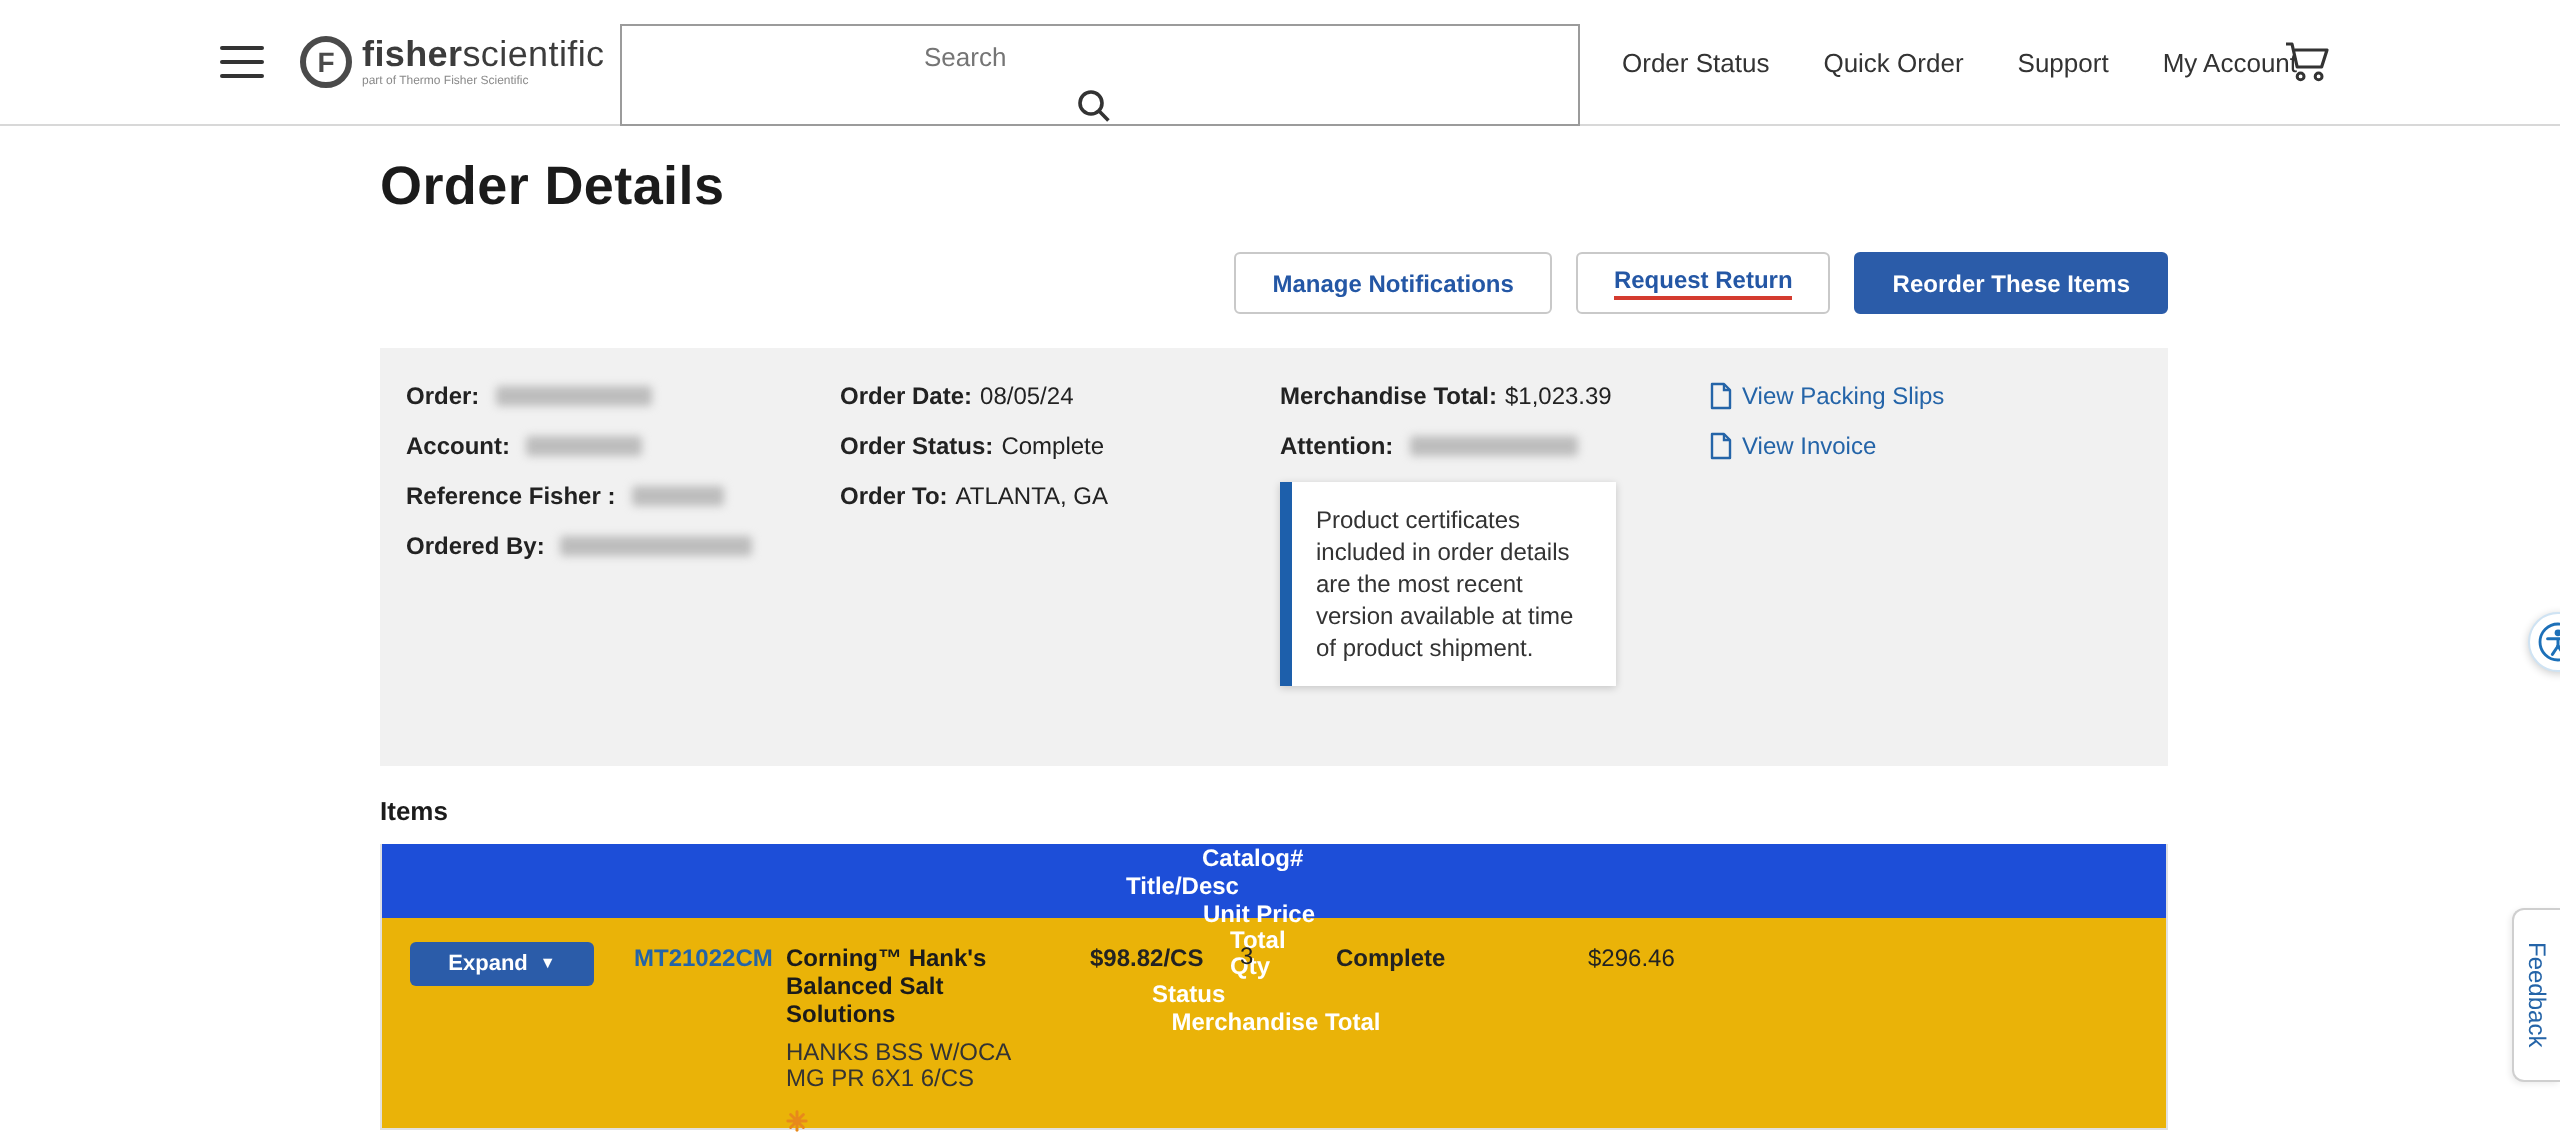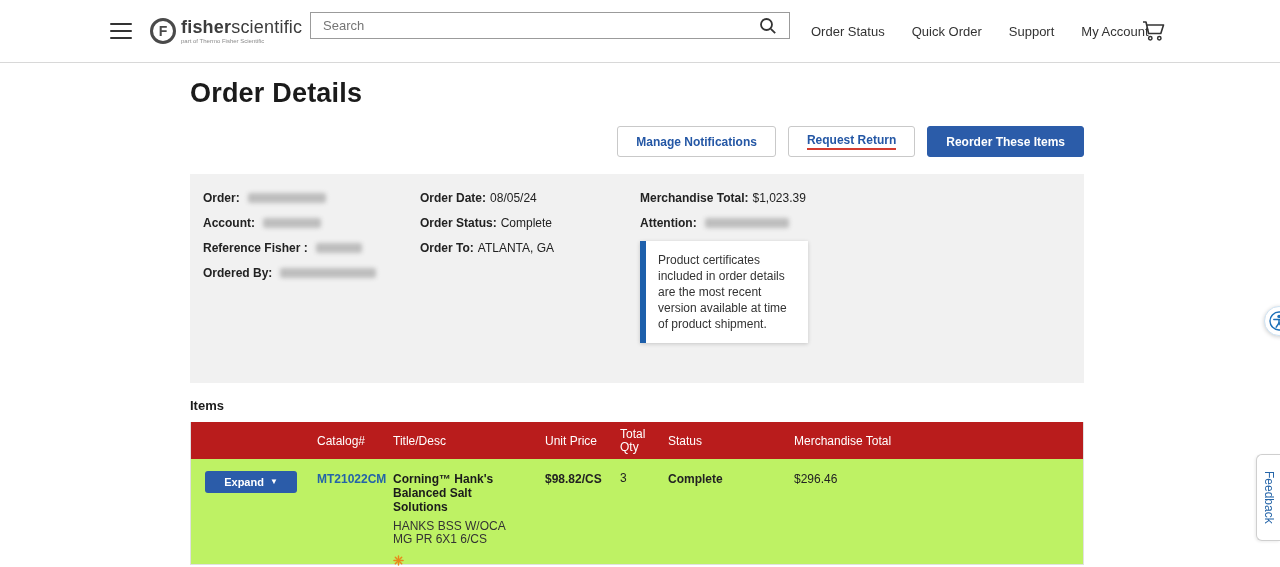--- a/index.html
+++ b/index.html
@@ -23,22 +23,22 @@
     display:flex; align-items:center; justify-content:center;
     font-weight:bold; font-size:14px; color:#4a4a4a; margin-right:5px;
   }
   .logo-text { display:flex; flex-direction:column; line-height:1; }
   .logo-line { font-size:18px; color:#3c3c3c; letter-spacing:.2px; }
   .logo-line b { font-weight:bold; }
   .logo-light { font-weight:300; margin-left:0; }
   .logo-tagline { font-size:6px; color:#8a8a8a; margin-top:2px; }
 
   .searchbox {
-    position:absolute; left:310px; top:12px; width:480px; height:27px;
-    border:1px solid #9b9b9b; background:#fff; display:flex; align-items:center;
+    position:absolute; left:310px; top:12px; width:480px; height:51px;
+    border:1px solid #9b9b9b; background:#fff; display:flex; align-items:center;flex-direction:column;
   }
   .searchbox input {
     flex:1; border:none; outline:none; font-size:13px; padding:0 12px;
     font-family:"Liberation Sans", sans-serif; color:#333; background:transparent;
   }
   .search-btn { border:none; background:transparent; padding:0 12px 0 6px; cursor:pointer; display:flex; align-items:center; }
 
   .topnav { position:absolute; left:811px; top:0; height:63px; display:flex; align-items:center; gap:27px; }
   .topnav a { font-size:13px; color:#333; text-decoration:none; cursor:pointer; white-space:nowrap; }
   .cart { position:absolute; left:1142px; top:20px; cursor:pointer; }
@@ -73,22 +73,22 @@
     box-shadow:0 1px 4px rgba(0,0,0,.18); padding:11px 12px; font-size:12px;
     line-height:16px; color:#333; white-space:normal;
   }
 
   .doc-link { display:flex; align-items:center; gap:5px; color:#2464a8; cursor:pointer; }
   .doc-link span { color:#2464a8; }
 
   
   .items-label { font-size:13px; font-weight:bold; color:#1b1b1b; margin-top:15px; }
   .items-table { margin-top:9px; width:894px; border:1px solid #e1e1e1; border-top:none; }
-  .thead { display:flex; background:#b91c1c; color:#fff; height:37px; align-items:center; font-size:12px; font-weight:normal; }
-  .trow { display:flex; background:#bef264; height:105px; font-size:12px; }
+  .thead { display:flex; background:#1d4ed8; color:#fff; height:37px; align-items:center; font-size:12px; font-weight:bold;flex-direction:column; }
+  .trow { display:flex; background:#eab308; height:105px; font-size:12px; }
   .c-expand { width:124px; padding-left:2px; }
   .c-catalog { width:76px; padding-left:2px; }
   .c-title { width:152px; padding-left:2px; }
   .c-price { width:75px; padding-left:2px; }
   .c-qty { width:48px; padding-left:2px; line-height:13px; }
   .c-status { width:126px; padding-left:2px; }
   .c-total { flex:1; padding-left:2px; }
   .trow > div { padding-top:13px; }
   .expand-btn {
     margin-left:12px; margin-top:-1px; width:92px; height:22px; background:#2b5ca9; border:none;
@@ -222,20 +222,36 @@
         <b>Merchandise Total:</b>
         <span>$1,023.39</span>
       </div>
       <div class="line">
         <b>Attention:</b>
         <span class="redact" style="width:84px"></span>
       </div>
       <div class="callout">Product certificates included in order details are the most recent version available at time of product shipment.</div>
     </div>
 
+    <div class="sum-col col4">
+      <div class="line doc-link">
+        <svg width="11" height="14" viewBox="0 0 11 14">
+          <path d="M1 1h6l3 3v9H1z" fill="none" stroke="#2464a8" stroke-width="1.2" stroke-linejoin="round"></path>
+          <path d="M7 1v3h3" fill="none" stroke="#2464a8" stroke-width="1.2"></path>
+        </svg>
+        <span>View Packing Slips</span>
+      </div>
+      <div class="line doc-link">
+        <svg width="11" height="14" viewBox="0 0 11 14">
+          <path d="M1 1h6l3 3v9H1z" fill="none" stroke="#2464a8" stroke-width="1.2" stroke-linejoin="round"></path>
+          <path d="M7 1v3h3" fill="none" stroke="#2464a8" stroke-width="1.2"></path>
+        </svg>
+        <span>View Invoice</span>
+      </div>
+    </div>
   </section>
 
   <div class="items-label">Items</div>
 
   <section class="items-table">
     <div class="thead">
       <div class="c-expand"></div>
       <div class="c-catalog">Catalog#</div>
       <div class="c-title">Title/Desc</div>
       <div class="c-price">Unit Price</div>

